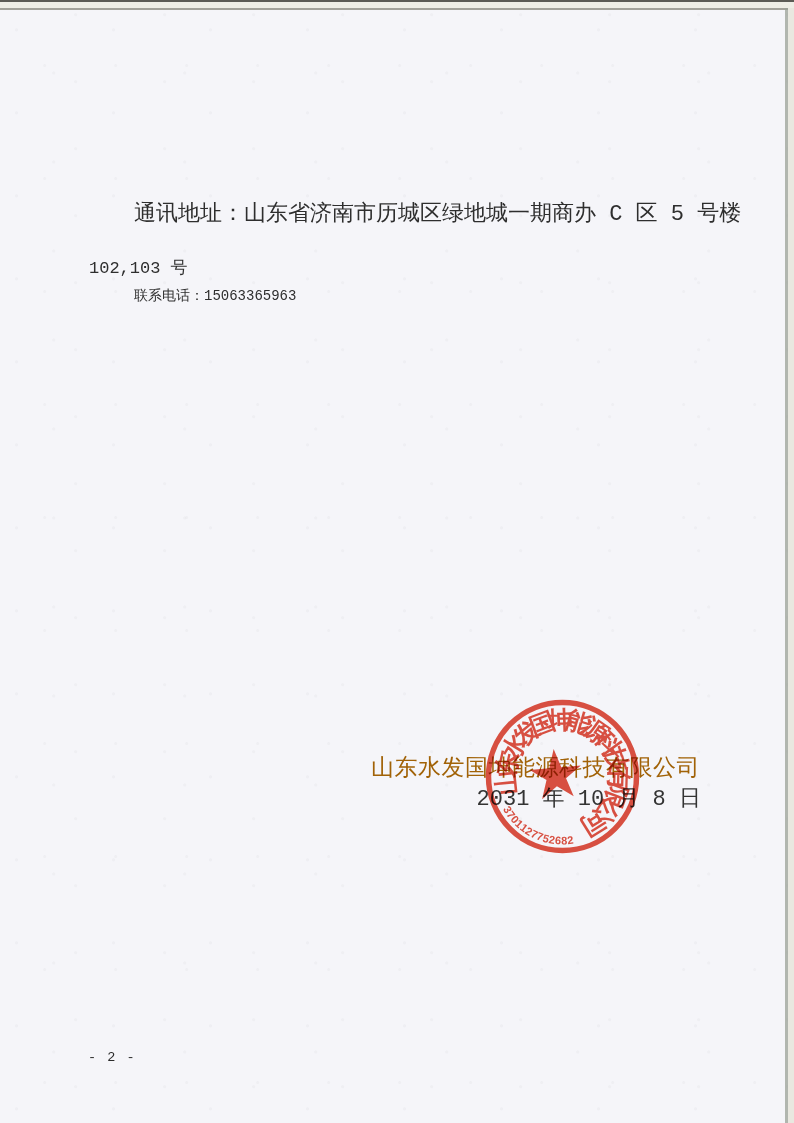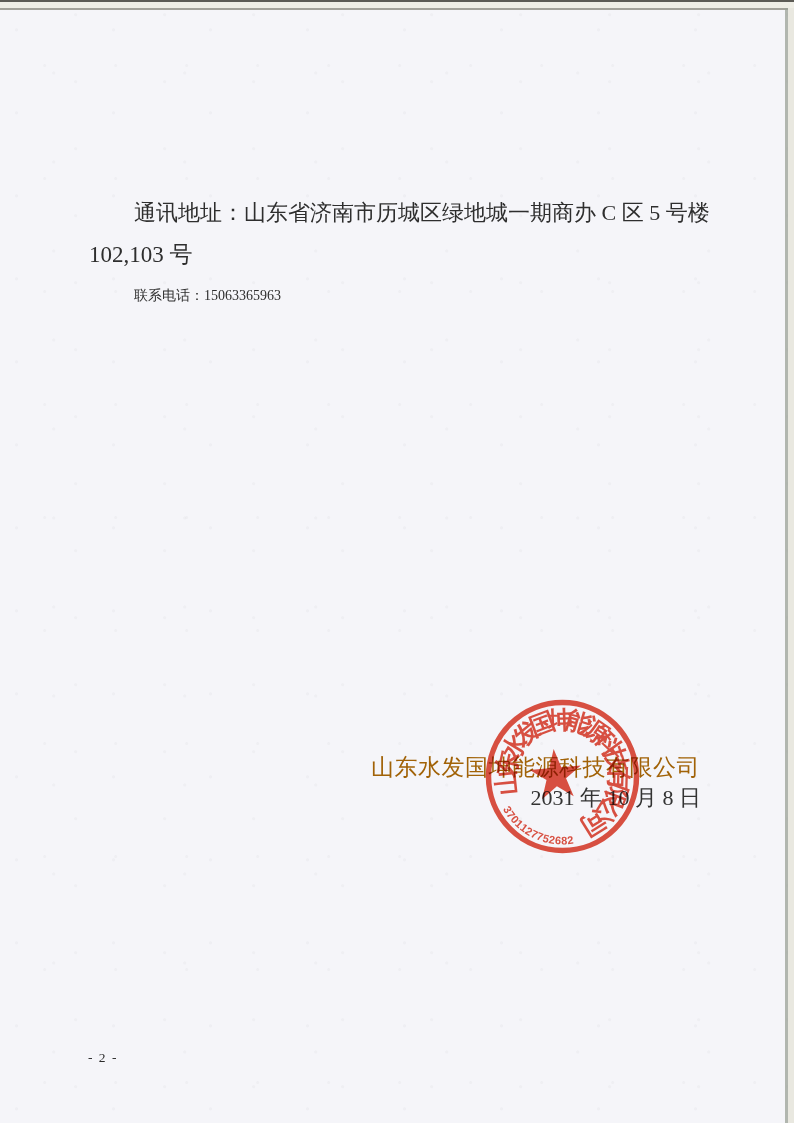--- a/index.html
+++ b/index.html
@@ -18,23 +18,23 @@
       radial-gradient(circle at 85% 22%, rgba(120,120,130,.05) 0 1px, transparent 2px);
     background-size:97px 83px,71px 113px,131px 89px,89px 67px;
   }
   
   .edge-top-dark{position:absolute;left:0;top:0;width:794px;height:2px;background:#5c5b55;}
   .edge-top-paper{position:absolute;left:0;top:2px;width:794px;height:6px;background:#efeee6;}
   .edge-top-shadow{position:absolute;left:0;top:8px;width:794px;height:2px;background:#a3a29a;}
   .edge-right-line{position:absolute;top:8px;right:6px;width:3px;height:1115px;background:#99a096;opacity:.75;}
   .edge-right-paper{position:absolute;top:8px;right:0;width:6px;height:1115px;background:#e9e8e0;}
 
-  .line{position:absolute;color:#2e2e2e;white-space:pre;}
+  .line{position:absolute;color:#2e2e2e;white-space:pre;font-family:Liberation Mono, monospace;}
   .addr1{left:134px;top:198px;font-size:22px;}
-  .addr2{left:89px;top:239px;font-size:23px;}
+  .addr2{left:89px;top:256px;font-size:17px;}
   .phone{left:134px;top:287px;font-size:14px;}
   .company{right:94px;top:752px;font-size:23px;letter-spacing:.5px;color:#a16207;}
   .date{right:93px;top:783px;font-size:22px;color:#333;}
   .pagenum{left:88px;top:1050px;font-size:13.5px;letter-spacing:1.5px;color:#2b2b2b;}
 
   .stamp{
     position:absolute;left:472px;top:686px;width:181px;height:181px;
     mix-blend-mode:multiply;opacity:.88;
   }
   .seal-ring{fill:none;stroke:var(--seal,#dc3a28);stroke-width:5.5px;}

